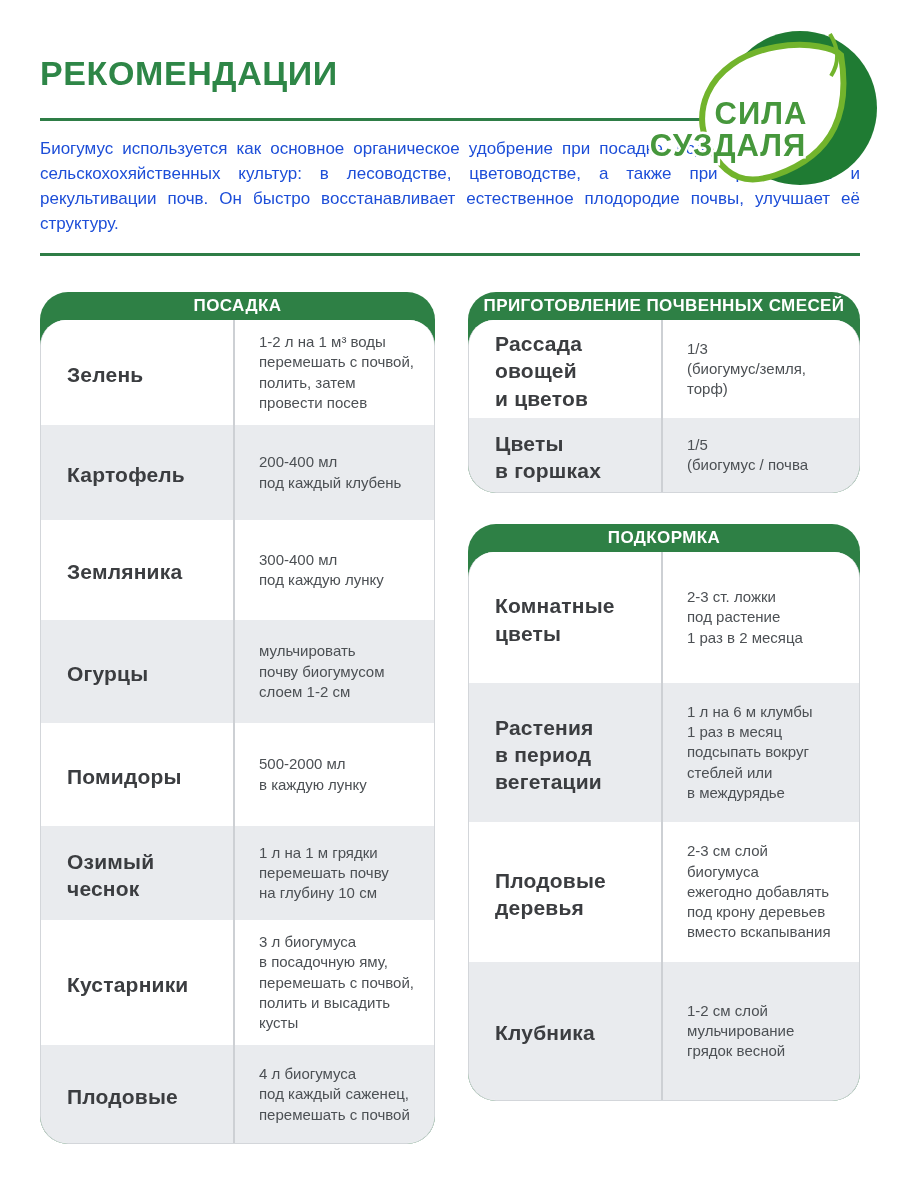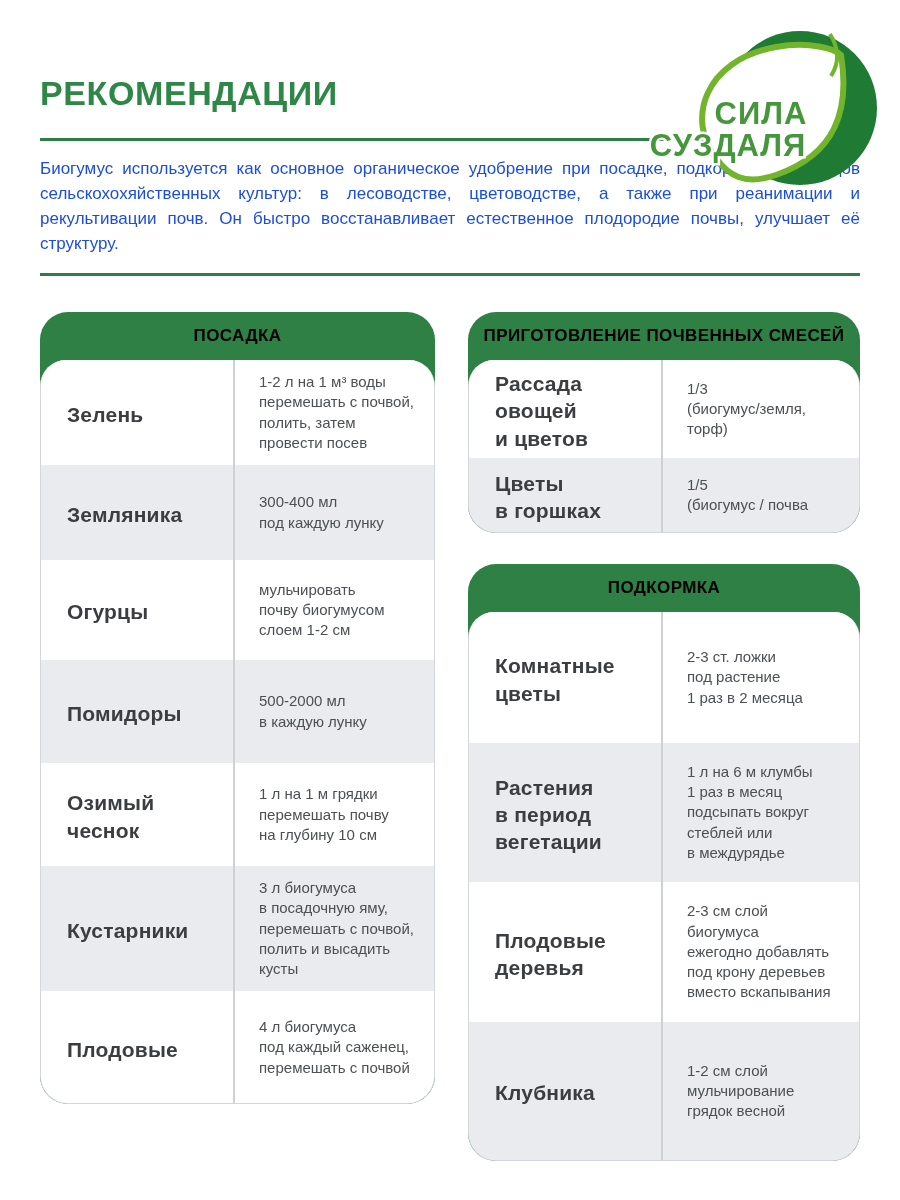--- a/index.html
+++ b/index.html
@@ -7,21 +7,21 @@
   body {
     width:900px; height:1200px;
     font-family:"Liberation Sans","DejaVu Sans",sans-serif;
     color:#3b3d40;
   }
   .page { position:relative; width:900px; height:1200px; overflow:hidden; background:#fff; }
   .content { padding:0 40px; }
 
   
   .page-title {
-    margin-top:72px;
+    margin-top:52px;
     font-size:34px; font-weight:bold; line-height:1.28;
     letter-spacing:0.6px; color:#2e8647;
     max-width:600px;
   }
 
   
   .logo { position:absolute; top:26px; right:20px; width:256px; height:170px; }
 
   
   .rule { height:3px; background:#2e7d46; border:none; }
@@ -34,22 +34,22 @@
   }
 
   
   .cards { display:flex; gap:33px; margin-top:36px; align-items:flex-start; }
   .col-left  { width:395px; flex:0 0 395px; }
   .col-right { width:392px; flex:0 0 392px; }
 
   .card { background:#2e8045; border-radius:28px; }
   .card + .card { margin-top:31px; }
   .card-header {
-    height:48px; display:flex; align-items:center; justify-content:center;
-    color:#000000; font-weight:bold; font-size:17px; letter-spacing:0.4px;
+    height:28px; display:flex; align-items:center; justify-content:center;
+    color:#ffffff; font-weight:bold; font-size:17px; letter-spacing:0.4px;
     padding:0 10px; text-align:right;
   }
   .card-body {
     background:#ffffff;
     border-radius:26px 26px 28px 28px;
     overflow:hidden;
     border:1px solid #d3d6da; border-top:none;
   }
   .row { display:grid; grid-template-columns:192px 1fr; align-items:stretch; background:#ffffff; }
   .row:nth-child(even) { background:#e9ebee; }
@@ -122,20 +122,25 @@
           <div class="card-header">ПОСАДКА</div>
           <div class="card-body t-posadka">
             <div class="row">
               <div class="cell cell-name">Зелень</div>
               <div class="cell cell-value">1-2 л на 1 м³ воды
 перемешать с почвой,
 полить, затем
 провести посев</div>
             </div>
             <div class="row">
+              <div class="cell cell-name">Картофель</div>
+              <div class="cell cell-value">200-400 мл
+под каждый клубень</div>
+            </div>
+            <div class="row">
               <div class="cell cell-name">Земляника</div>
               <div class="cell cell-value">300-400 мл
 под каждую лунку</div>
             </div>
             <div class="row">
               <div class="cell cell-name">Огурцы</div>
               <div class="cell cell-value">мульчировать
 почву биогумусом
 слоем 1-2 см</div>
             </div>

